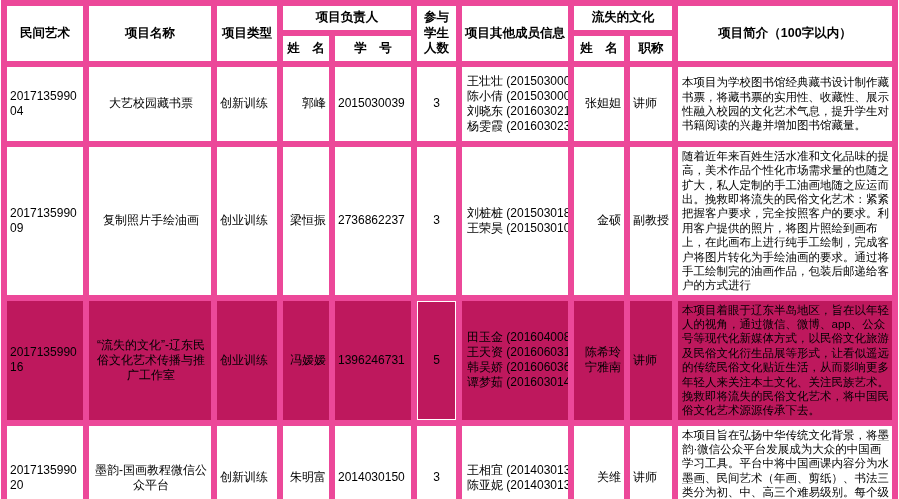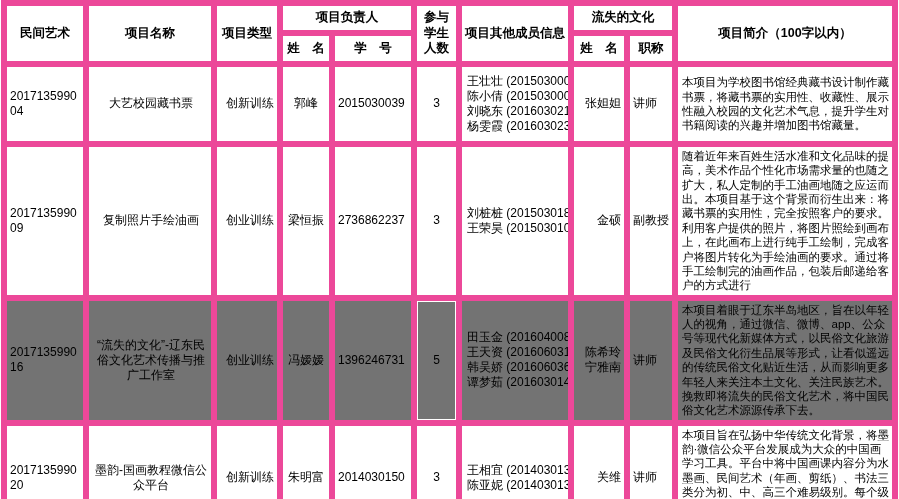--- a/index.html
+++ b/index.html
@@ -44,39 +44,39 @@
   }
   table.sheet th {
     text-align: center;
     font-weight: bold;
     font-size: 12.5px;
     padding: 4px 2px;
   }
   
   .c-id    { width: 82px;  text-align: left; }
   .c-name  { width: 128px; text-align: center; padding-left: 5px !important; }
-  .c-type  { width: 66px;  text-align: right; }
-  .c-lname { width: 52px;  text-align: center; }
+  .c-type  { width: 66px;  text-align: left; }
+  .c-lname { width: 52px;  text-align: right; }
   .c-lno   { width: 82px;  text-align: left; }
   .c-count { width: 45px;  text-align: center; }
   .c-mem   { width: 112px; text-align: left; padding-left: 5px !important; }
   .c-tname { width: 56px;  text-align: right; }
   .c-ttit  { width: 48px;  }
   .c-desc  { text-align: left; padding-left: 4px !important; font-size: 11.5px; line-height: 1.22; }
 
   .mem-line { white-space: nowrap; }
   .desc-text { display: block; }
 
   
   td.selected {
     border: 2px solid #3f8c3f !important;
     box-shadow: inset 0 0 0 1px #ffffff;
   }
   tr.row-selected td {
-    background: #737373;
+    background: #be185d;
   }
   .hdr-group { text-align: center; }
 </style>
 </head>
 <body>
 
 <div class="page">
 
 
   <table class="sheet">
@@ -137,21 +137,21 @@
           <td class="c-lname">梁恒振</td>
           <td class="c-lno">2736862237</td>
           <td class="c-count">3</td>
           <td class="c-mem">
             <div class="mem-line">刘桩桩 (2015030184)</div>
             <div class="mem-line">王荣昊 (2015030101)</div>
           </td>
           <td class="c-tname">金硕</td>
           <td class="c-ttit">副教授</td>
           <td class="c-desc">
-            <span class="desc-text">随着近年来百姓生活水准和文化品味的提高，美术作品个性化市场需求量的也随之扩大，私人定制的手工油画地随之应运而出。本项目基于这个背景而衍生出来：将藏书票的实用性，完全按照客户的要求。利用客户提供的照片，将图片照绘到画布上，在此画布上进行纯手工绘制，完成客户将图片转化为手绘油画的要求。通过将手工绘制完的油画作品，包装后邮递给客户的方式进行</span>
+            <span class="desc-text">随着近年来百姓生活水准和文化品味的提高，美术作品个性化市场需求量的也随之扩大，私人定制的手工油画地随之应运而出。挽救即将流失的民俗文化艺术：紧紧把握客户要求，完全按照客户的要求。利用客户提供的照片，将图片照绘到画布上，在此画布上进行纯手工绘制，完成客户将图片转化为手绘油画的要求。通过将手工绘制完的油画作品，包装后邮递给客户的方式进行</span>
           </td>
         </tr>
         <tr class="row-selected" style="height: 124px;">
           <td class="c-id">201713599016</td>
           <td class="c-name">“流失的文化”-辽东民俗文化艺术传播与推广工作室</td>
           <td class="c-type">创业训练</td>
           <td class="c-lname">冯嫒嫒</td>
           <td class="c-lno">1396246731</td>
           <td class="c-count selected">5</td>
           <td class="c-mem">

